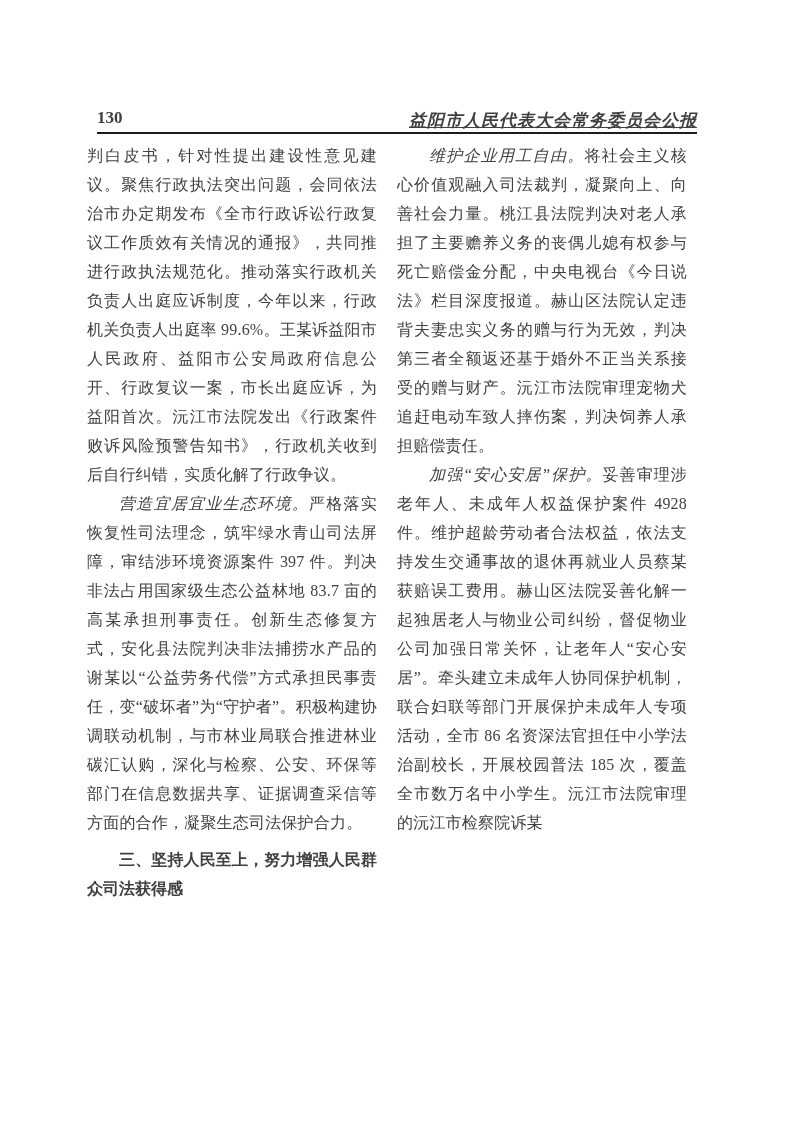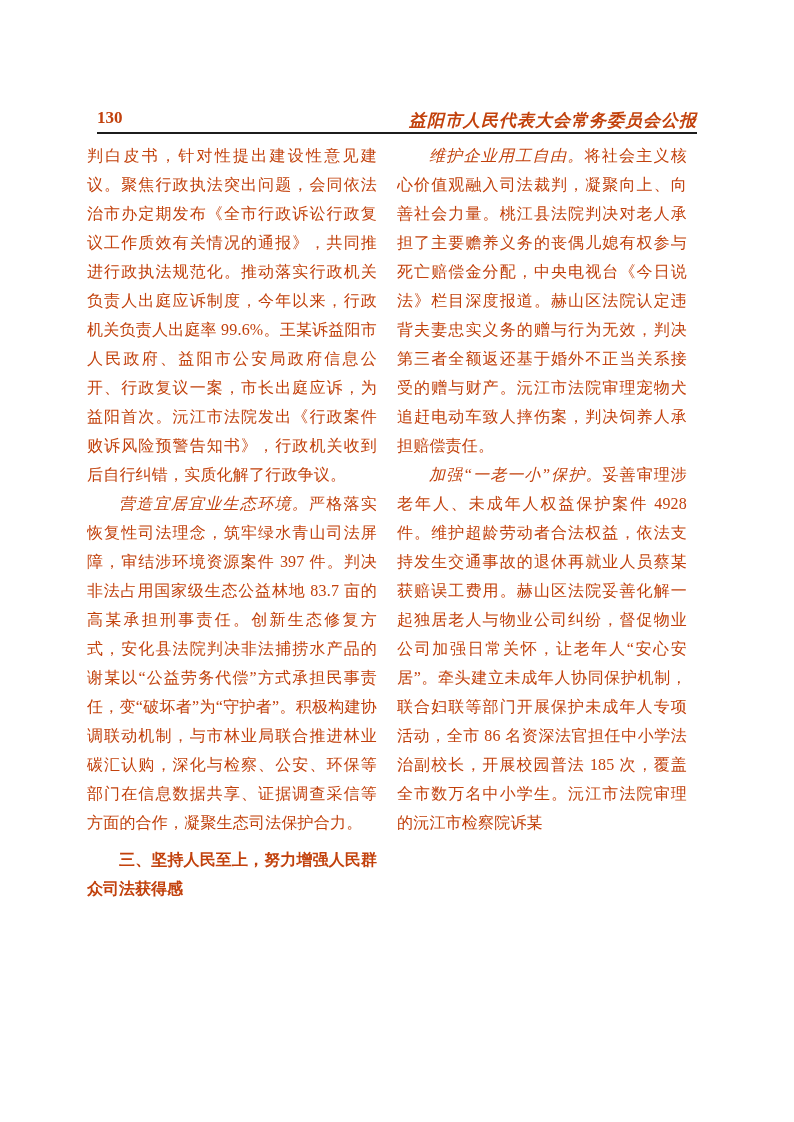--- a/index.html
+++ b/index.html
@@ -5,21 +5,21 @@
   html, body {
     margin: 0;
     padding: 0;
     background: #ffffff;
   }
   .page {
     position: relative;
     width: 794px;
     height: 968px;
     background: #ffffff;
-    color: #c2410c;
+    color: #404040;
     font-family: "Liberation Serif", "DejaVu Serif", serif;
     overflow: hidden;
   }
   .header {
     position: absolute;
     left: 97px;
     top: 108px;
     width: 600px;
     height: 24px;
   }
@@ -32,20 +32,21 @@
     font-family: "Liberation Serif", "DejaVu Serif", serif;
   }
   .header-title {
     position: absolute;
     right: 0;
     top: 1px;
     font-size: 17px;
     font-weight: bold;
     font-style: italic;
     letter-spacing: 1px;
+    text-decoration: underline;
   }
   .header-rule {
     position: absolute;
     left: 97px;
     top: 132px;
     width: 600px;
     height: 2px;
     background: #1c1c1c;
   }
   .content {
@@ -91,16 +92,16 @@
   </div>
   <div class="header-rule"></div>
   <div class="content">
     <div class="column">
         <p class="para"><span>判白皮书，针对性提出建设性意见建议。聚焦行政执法突出问题，会同依法治市办定期发布《全市行政诉讼行政复议工作质效有关情况的通报》，共同推进行政执法规范化。推动落实行政机关负责人出庭应诉制度，今年以来，行政机关负责人出庭率 99.6%。王某诉益阳市人民政府、益阳市公安局政府信息公开、行政复议一案，市长出庭应诉，为益阳首次。沅江市法院发出《行政案件败诉风险预警告知书》，行政机关收到后自行纠错，实质化解了行政争议。</span></p>
         <p class="para indent"><span class="kai">营造宜居宜业生态环境。</span><span>严格落实恢复性司法理念，筑牢绿水青山司法屏障，审结涉环境资源案件 397 件。判决非法占用国家级生态公益林地 83.7 亩的高某承担刑事责任。创新生态修复方式，安化县法院判决非法捕捞水产品的谢某以“公益劳务代偿”方式承担民事责任，变“破坏者”为“守护者”。积极构建协调联动机制，与市林业局联合推进林业碳汇认购，深化与检察、公安、环保等部门在信息数据共享、证据调查采信等方面的合作，凝聚生态司法保护合力。</span></p>
         <p class="para indent heading"><span>三、坚持人民至上，努力增强人民群众司法获得感</span></p>
       </div>
     <div class="column">
         <p class="para indent"><span class="kai">维护企业用工自由。</span><span>将社会主义核心价值观融入司法裁判，凝聚向上、向善社会力量。桃江县法院判决对老人承担了主要赡养义务的丧偶儿媳有权参与死亡赔偿金分配，中央电视台《今日说法》栏目深度报道。赫山区法院认定违背夫妻忠实义务的赠与行为无效，判决第三者全额返还基于婚外不正当关系接受的赠与财产。沅江市法院审理宠物犬追赶电动车致人摔伤案，判决饲养人承担赔偿责任。</span></p>
-        <p class="para indent"><span class="kai">加强“一老一小”保护。</span><span>妥善审理涉老年人、未成年人权益保护案件 4928 件。维护超龄劳动者合法权益，依法支持发生交通事故的退休再就业人员蔡某获赔误工费用。赫山区法院妥善化解一起独居老人与物业公司纠纷，督促物业公司加强日常关怀，让老年人“安心安居”。牵头建立未成年人协同保护机制，联合妇联等部门开展保护未成年人专项活动，全市 86 名资深法官担任中小学法治副校长，开展校园普法 185 次，覆盖全市数万名中小学生。沅江市法院审理的沅江市检察院诉某</span></p>
+        <p class="para indent"><span class="kai">加强“安心安居”保护。</span><span>妥善审理涉老年人、未成年人权益保护案件 4928 件。维护超龄劳动者合法权益，依法支持发生交通事故的退休再就业人员蔡某获赔误工费用。赫山区法院妥善化解一起独居老人与物业公司纠纷，督促物业公司加强日常关怀，让老年人“安心安居”。牵头建立未成年人协同保护机制，联合妇联等部门开展保护未成年人专项活动，全市 86 名资深法官担任中小学法治副校长，开展校园普法 185 次，覆盖全市数万名中小学生。沅江市法院审理的沅江市检察院诉某</span></p>
       </div>
   </div>
 </div>
 
 </body></html>

